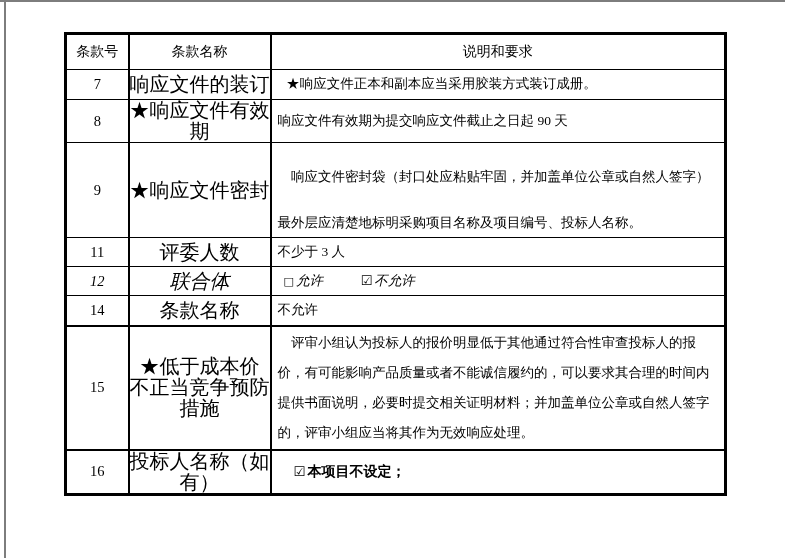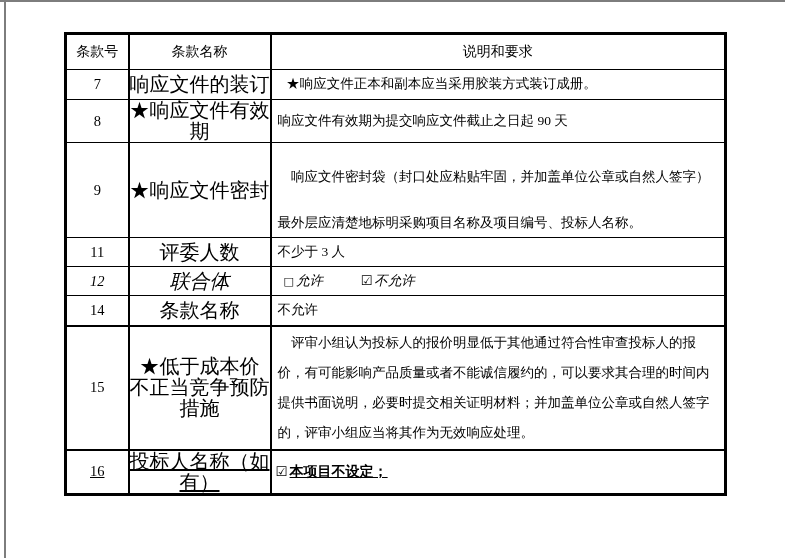--- a/index.html
+++ b/index.html
@@ -34,28 +34,28 @@
   .ind1  { text-indent:1em; }
   .ind07 { text-indent:0.65em; }
 
   td.opts { padding-left:12px; }
   .opt { white-space:nowrap; }
   .opt + .opt { margin-left:2.8em; }
   .box { font-family:"DejaVu Sans",sans-serif; display:inline-block; margin-right:2px; }
   .box-un { font-size:11px; }
   .box-ck { font-size:13px; }
 
-  td.boldcell { font-weight:bold; font-size:14px; padding-left:4px; }
+  td.boldcell { font-weight:bold; font-size:14px; padding-left:22px; }
   td.boldcell .box { font-size:13.5px; }
 
   
   tr.h-head { height:36px; } tr.h-r0 { height:30px; } tr.h-r1 { height:34px; }
   tr.h-r2 { height:56px; }  tr.h-r3 { height:35px; } tr.h-r4 { height:29px; }
   tr.h-r5 { height:29px;font-style:italic; }  tr.h-r6 { height:33px; } tr.h-r7 { height:30px; }
-  tr.h-r8 { height:122px; } tr.h-r9 { height:30px;text-decoration:underline; } tr.h-r10 { height:20px; }
+  tr.h-r8 { height:122px; } tr.h-r9 { height:30px; } tr.h-r10 { height:20px; }
 </style>
 </head>
 <body>
 
 <div class="edge-top"></div>
 <div class="edge-left"></div>
 
 <table class="doc">
   <colgroup>
     <col style="width:63px">

